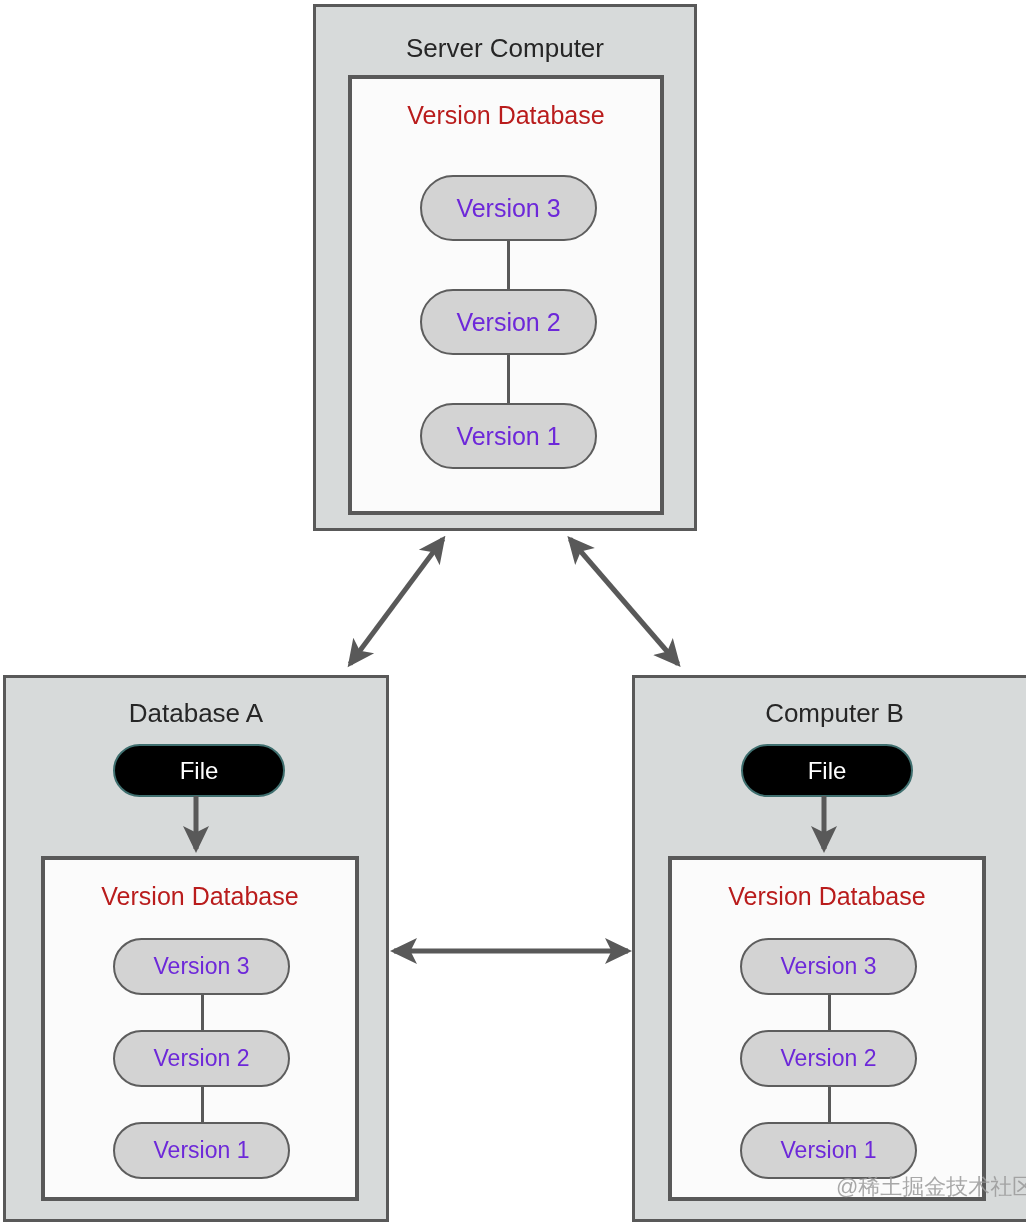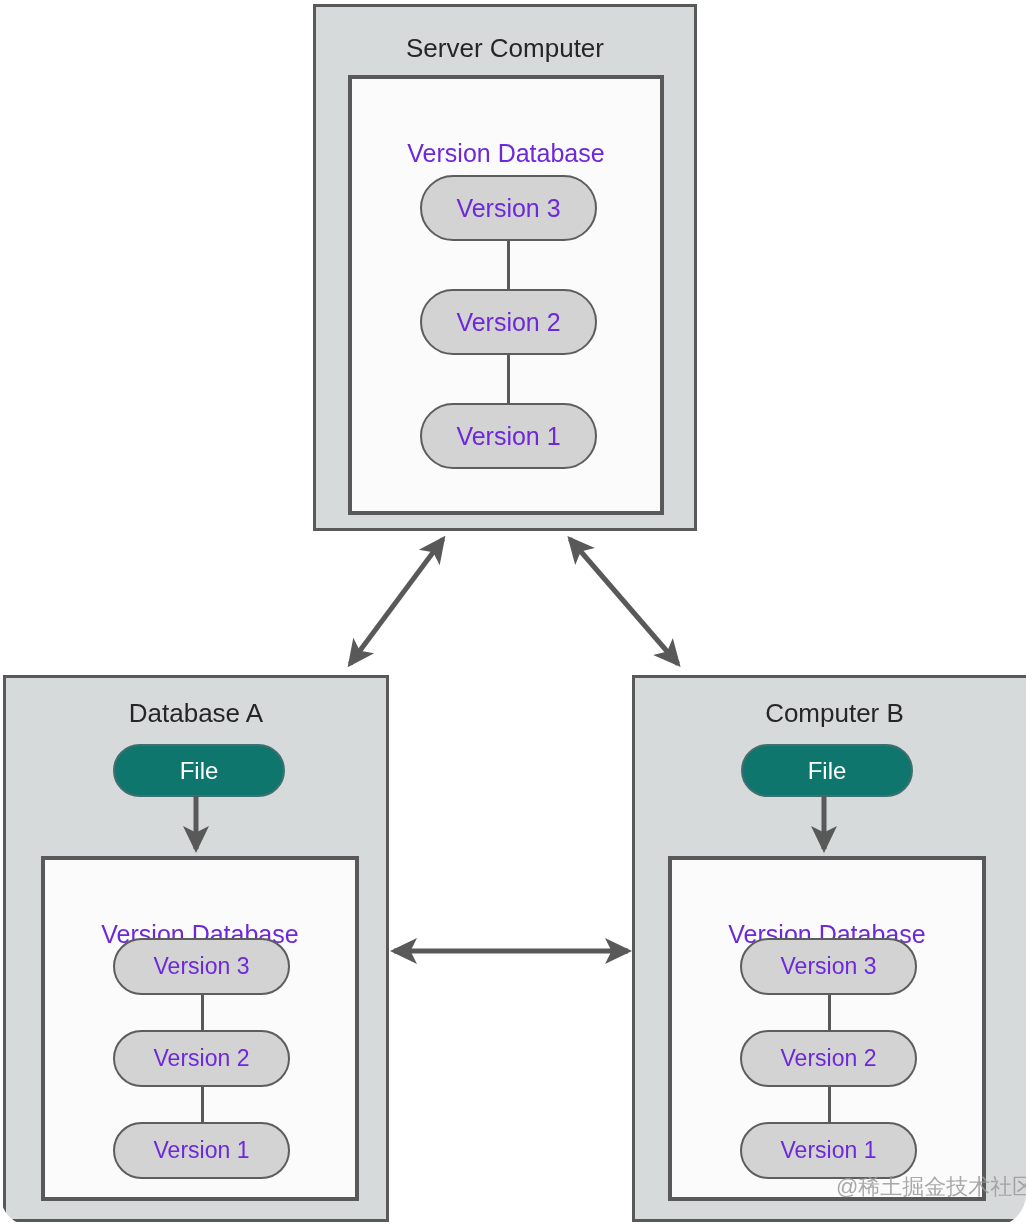--- a/index.html
+++ b/index.html
@@ -9,21 +9,20 @@
   }
   body {
     font-family: "Liberation Sans", "DejaVu Sans", sans-serif;
   }
   #canvas {
     position: relative;
     width: 1026px;
     height: 1226px;
     background: #ffffff;
     overflow: hidden;
-    border-radius: 32px;
   }
 
   
   .computer-box {
     position: absolute;
     background: #d7dada;
     border: 3px solid #595959;
     box-sizing: border-box;
   }
   .box-title {
@@ -42,41 +41,40 @@
     position: absolute;
     background: #fbfbfb;
     border: 4px solid #595959;
     box-sizing: border-box;
   }
   .vdb-title {
     position: absolute;
     left: 0;
     right: 0;
     text-align: center;
-    color: #6d28d9;
+    color: #b91c1c;
     font-size: 25px;
     line-height: 1;
     white-space: nowrap;
-    margin-top: 38px;
   }
 
   
   .pill {
     position: absolute;
     background: #d3d3d3;
     border: 2px solid #5d5d5d;
     box-sizing: border-box;
     display: flex;
     align-items: center;
     justify-content: center;
     color: #6d28d9;
     white-space: nowrap;
   }
   .pill.file-pill {
-    background: #0f766e;
+    background: #000000;
     border-color: #3f6f6f;
     color: #ffffff;
   }
 
   
   .connector {
     position: absolute;
     width: 3px;
     background: #595959;
   }

